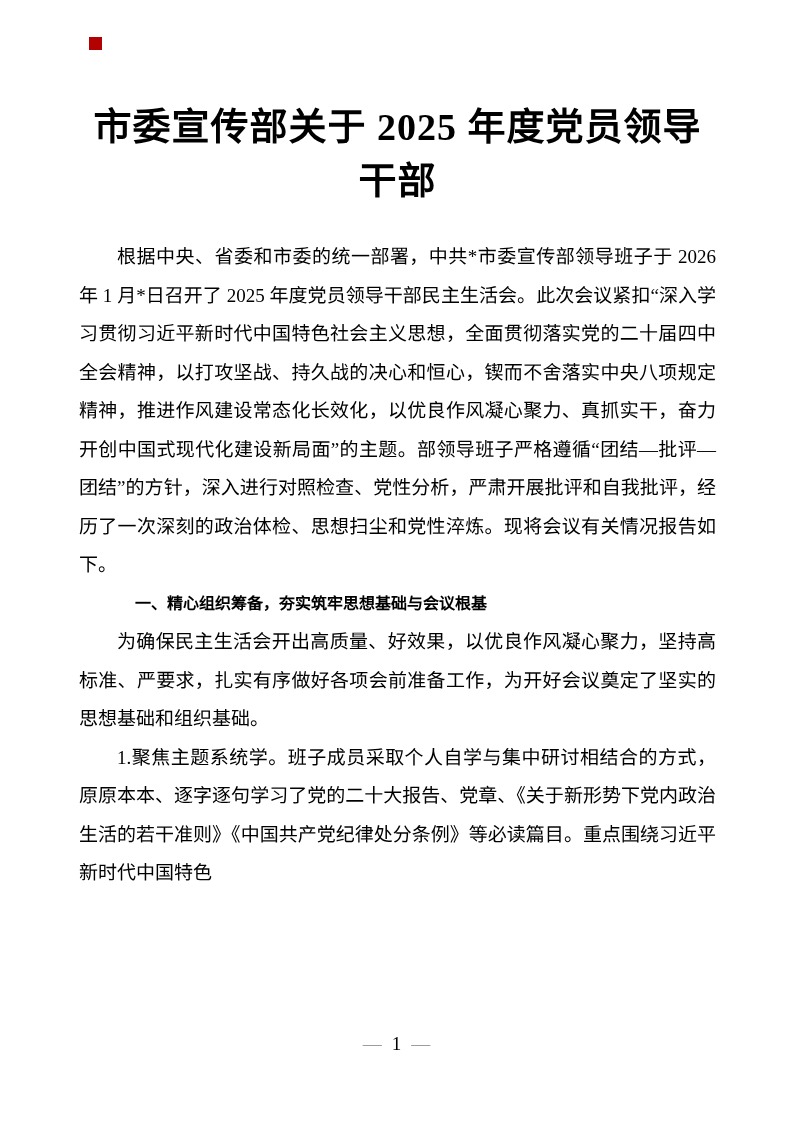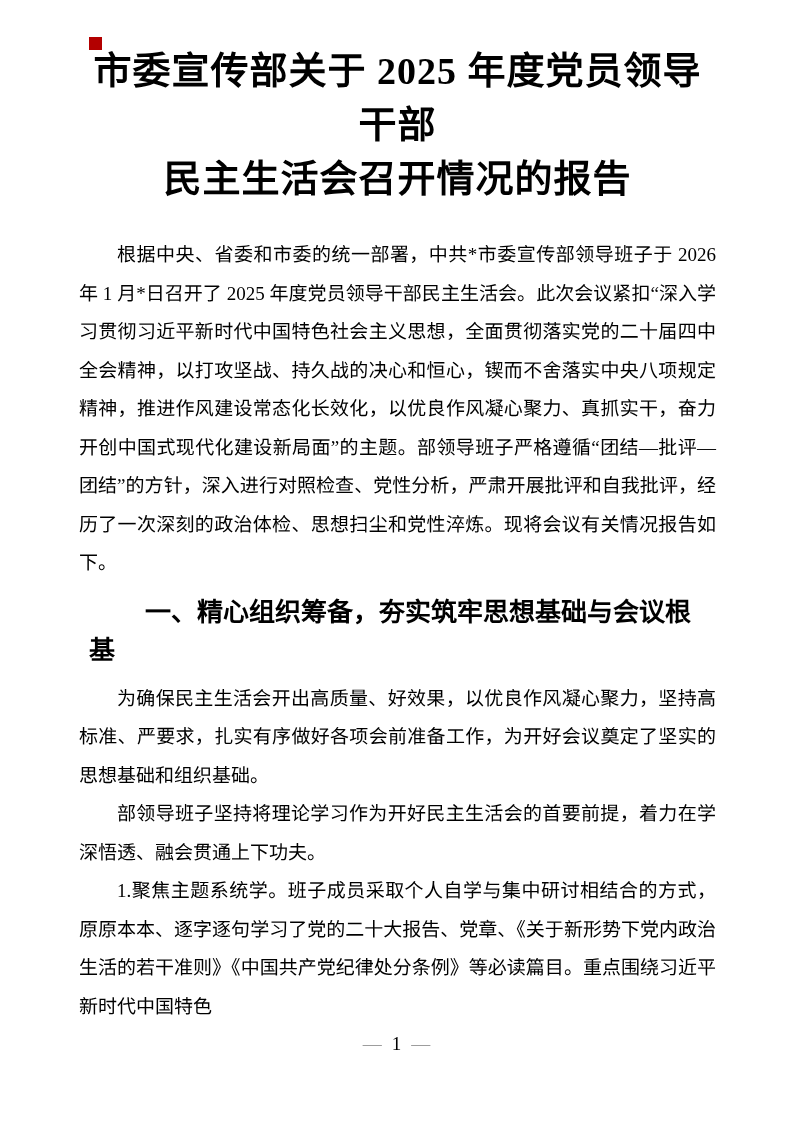--- a/index.html
+++ b/index.html
@@ -21,40 +21,40 @@
     background: #b30000;
   }
   .content {
     position: absolute;
     left: 79px;
     top: 0;
     width: 637px;
   }
   .doc-title {
     margin: 0;
-    padding-top: 44px;
+    padding-top: 100px;
     font-size: 38px;
     line-height: 54px;
     font-weight: bold;
     text-align: center;
     letter-spacing: 1px;
     font-family: "Liberation Serif", "DejaVu Serif", serif;
   }
   .para {
     margin: 0;
     font-size: 19px;
     line-height: 38.5px;
     text-align: justify;
     text-justify: inter-ideograph;
     text-indent: 2em;
   }
   .para.first { margin-top: 30px; }
   .sec-heading {
-    margin: 10px;
-    font-size: 26px;
+    margin: 0;
+    font-size: 16px;
     line-height: 38.5px;
     font-weight: bold;
     text-indent: 56px;
     text-align: left;
     font-family: "Liberation Sans", "DejaVu Sans", sans-serif;
   }
   .sub-heading {
     margin: 0;
     font-size: 21px;
     line-height: 38.5px;
@@ -78,30 +78,29 @@
 </style>
 </head>
 <body>
 
 <div class="page">
 
   <div class="red-marker"></div>
 
   <div class="content">
 
-    <h1 class="doc-title"><span>市委宣传部关于 2025 年度党员领导干部</span><br><span>民主生活会召开情况的报告</span></h1>
+    <h1 class="doc-title"><span>市委宣传部关于 2025 年度党员领导干部</span><br></h1>
 
     <p class="para first">根据中央、省委和市委的统一部署，中共*市委宣传部领导班子于 2026 年 1 月*日召开了 2025 年度党员领导干部民主生活会。此次会议紧扣“深入学习贯彻习近平新时代中国特色社会主义思想，全面贯彻落实党的二十届四中全会精神，以打攻坚战、持久战的决心和恒心，锲而不舍落实中央八项规定精神，推进作风建设常态化长效化，以优良作风凝心聚力、真抓实干，奋力开创中国式现代化建设新局面”的主题。部领导班子严格遵循“团结—批评—团结”的方针，深入进行对照检查、党性分析，严肃开展批评和自我批评，经历了一次深刻的政治体检、思想扫尘和党性淬炼。现将会议有关情况报告如下。</p>
 
     <h2 class="sec-heading">一、精心组织筹备，夯实筑牢思想基础与会议根基</h2>
 
     <p class="para">为确保民主生活会开出高质量、好效果，以优良作风凝心聚力，坚持高标准、严要求，扎实有序做好各项会前准备工作，为开好会议奠定了坚实的思想基础和组织基础。</p>
 
 
-    <p class="para">部领导班子坚持将理论学习作为开好民主生活会的首要前提，着力在学深悟透、融会贯通上下功夫。</p>
 
     <p class="para">1.聚焦主题系统学。班子成员采取个人自学与集中研讨相结合的方式，原原本本、逐字逐句学习了党的二十大报告、党章、《关于新形势下党内政治生活的若干准则》《中国共产党纪律处分条例》等必读篇目。重点围绕习近平新时代中国特色</p>
 
   </div>
 
   <div class="footer"><span class="dash">—</span><span class="num">1</span><span class="dash">—</span></div>
 
 </div>
 
 </body></html>

